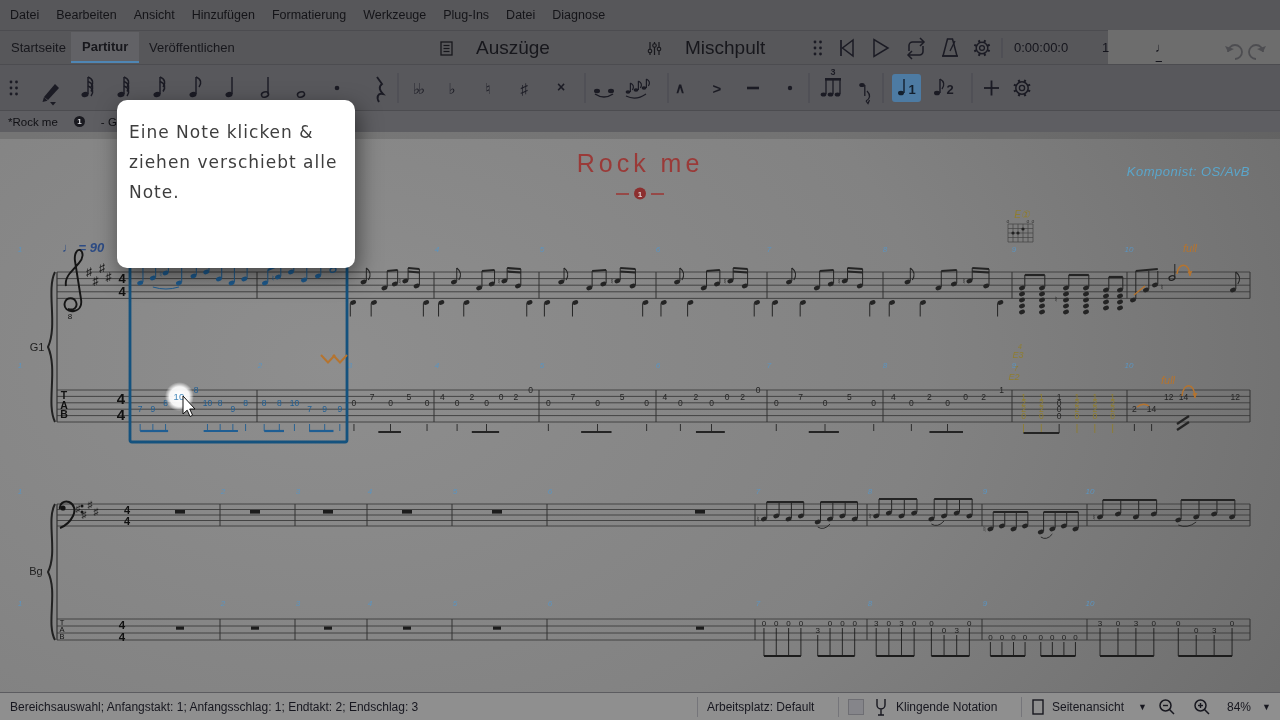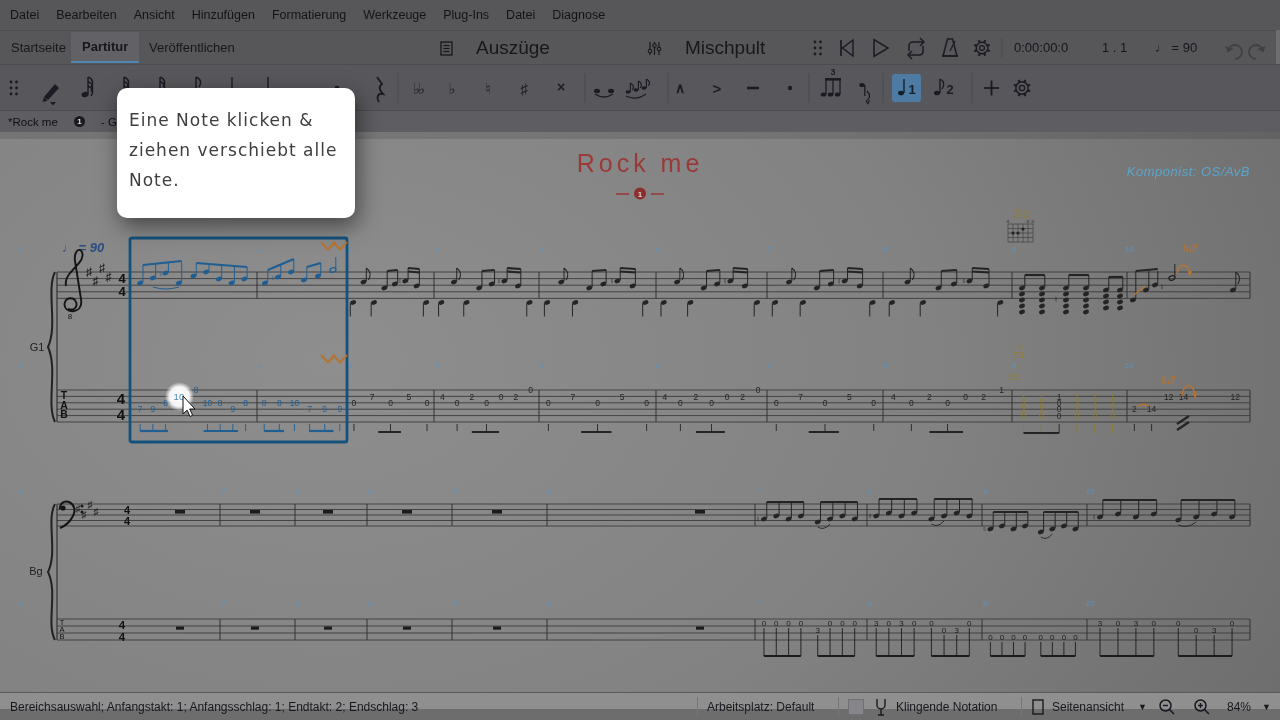--- a/index.html
+++ b/index.html
@@ -1,34 +1,34 @@
 <!DOCTYPE html>
 <html><head>
 <meta charset="utf-8">
 <style>
   * { margin:0; padding:0; box-sizing:border-box; }
   html,body { width:1280px; height:720px; overflow:hidden; background:#6d6d6d; font-family:"Liberation Sans",sans-serif; }
   .app { position:relative; width:1280px; height:720px; }
   .menubar { position:absolute; left:0; top:0; width:1280px; height:30px; background:#57575a; display:flex; align-items:center; padding-left:10px; gap:17px; }
   .menubar span { font-size:12.5px; color:#141418; }
-  .tabrow { position:absolute; left:0; top:30px; width:1276px; height:34px; background:#57575a; border-top:1px solid #4c4c50; }
+  .tabrow { position:absolute; left:0; top:30px; width:1108px; height:34px; background:#57575a; border-top:1px solid #4c4c50; }
   .tab { position:absolute; top:1px; height:31px; display:flex; align-items:center; font-size:13px; color:#17171c; padding:0 11px; }
   .tab.active { background:#626266; border-bottom:2px solid #4f86b4; font-weight:bold; }
   .panelbtn { position:absolute; top:4px; height:26px; display:flex; align-items:center; gap:23px; font-size:19px; color:#17171c; }
   .transport-text { position:absolute; font-size:13px; color:#14141c; top:9px; }
   .toolbar { position:absolute; left:0; top:64px; width:1280px; height:46px; background:#58585c; border-top:1px solid #4c4c50; }
   .docbar { position:absolute; left:0; top:110px; width:1280px; height:22px; background:#5e5e62; border-top:1px solid #4c4c50; display:flex; align-items:center; }
   .doctab { display:flex; align-items:center; padding:0 8px; height:100%; gap:16px; font-size:11.5px; color:#101014; }
   .docbadge { width:11px; height:11px; border-radius:50%; background:#1a1a20; color:#d8d8dc; font-size:8px; font-weight:bold; display:flex; align-items:center; justify-content:center; }
   .docclose { font-size:13px; color:#1a1a20; margin-left:4px; }
   .score-area { position:absolute; left:0; top:132px; width:1280px; height:560px; background:radial-gradient(1200px 820px at 330px 230px, #8e8e8e 0%, #828282 50%, #686868 100%); }
   .score-area::before { content:""; position:absolute; left:0; top:0; width:100%; height:7px; background:rgba(0,0,0,0.12); }
-  .tooltip { position:absolute; left:117px; top:88px; width:238px; height:130px; background:#ffffff; border-radius:10px; box-shadow:3px 8px 22px rgba(0,0,0,0.5); padding:17px 0 0 12px; z-index:50; }
+  .tooltip { position:absolute; left:117px; top:100px; width:238px; height:168px; background:#ffffff; border-radius:10px; box-shadow:3px 8px 22px rgba(0,0,0,0.5); padding:17px 0 0 12px; z-index:50; }
   .tooltip div { font-size:17px; line-height:30px; color:#3e3e3e; letter-spacing:1px; font-family:"DejaVu Sans",sans-serif; }
-  .statusbar { position:absolute; left:0; top:692px; width:1280px; height:17px; background:#8f8f8f; border-top:1px solid #5c5c60; font-size:12px; color:#17171f; }
+  .statusbar { position:absolute; left:0; top:692px; width:1280px; height:28px; background:#8f8f8f; border-top:1px solid #5c5c60; font-size:12px; color:#17171f; }
   .statusbar .sel { position:absolute; left:10px; top:7px; }
   .sb-sep { position:absolute; top:4px; width:1px; height:20px; background:#75757a; }
   .sb-item { position:absolute; top:7px; }
   .swatch { position:absolute; left:848px; top:6px; width:16px; height:16px; background:#85858a; border:1px solid #6e6e73; }
   svg text { font-family:"Liberation Sans",sans-serif; }
 </style>
 </head>
 <body>
 
 <div class="app">

